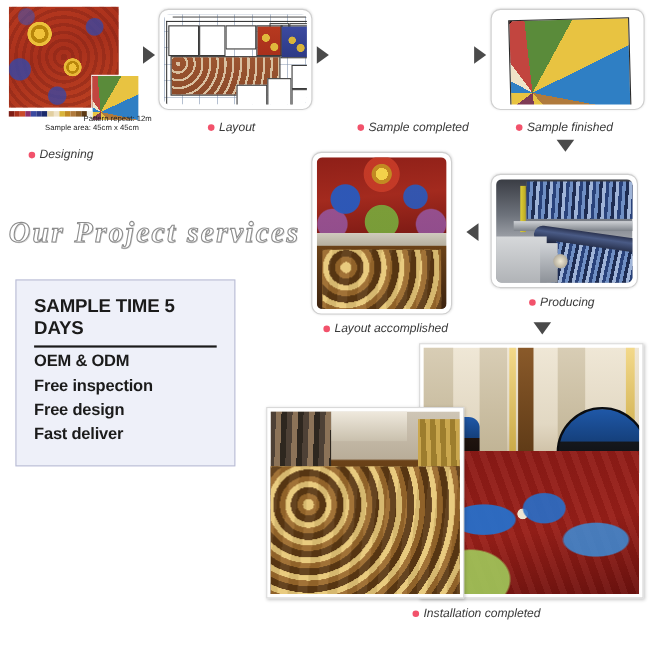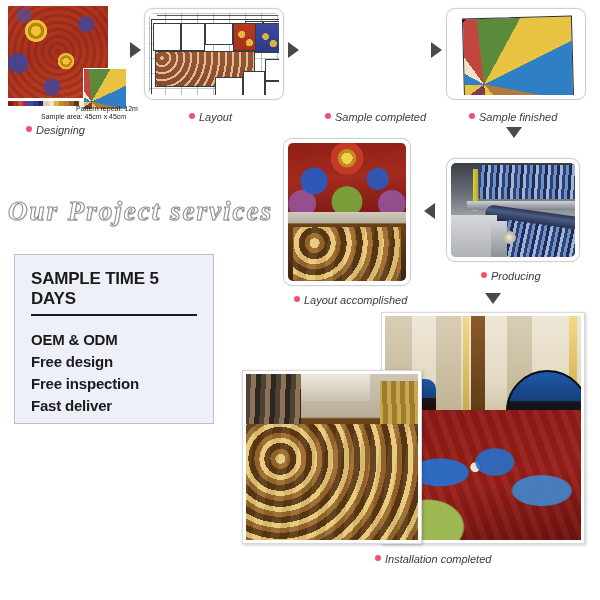--- a/index.html
+++ b/index.html
@@ -36,21 +36,21 @@
   .headline{position:absolute;left:8px;top:196px;font-family:"Liberation Serif", serif;
      font-style:italic;font-weight:bold;font-size:27px;letter-spacing:2px;
      color:#ffffff;-webkit-text-stroke:1px #8c8c8c;
      text-shadow:0 0 0 #fff, 1px 1px 0 #d8d8d8;white-space:nowrap;}
 
   
   .panel{position:absolute;left:14px;top:254px;width:200px;height:170px;
     background:#eef0f9;border:1px solid #b9bcd4;box-sizing:border-box;padding:14px 16px 0 16px;}
   .panel h2{margin:0;font-size:17px;font-weight:bold;color:#1b1b1b;letter-spacing:-.2px;
     padding-bottom:5px;border-bottom:2px solid #1b1b1b;display:inline-block;}
-  .panel ul{list-style:none;margin:13px 0 0 0;padding:0;}
+  .panel ul{list-style:none;margin:2px 0 0 0;padding:0;}
   .panel li{font-size:15px;font-weight:bold;color:#1b1b1b;line-height:1.47;letter-spacing:-.2px;}
 
   
   .meta{position:absolute;font-size:7px;color:#222;white-space:nowrap;line-height:1.25;}
 
   
   .swatch{position:absolute;display:flex;}
   .swatch i{display:block;height:100%;}
 
   
@@ -193,21 +193,21 @@
       <i style="background: rgb(194, 138, 34); flex: 1 1 auto;"></i>
       <i style="background: rgb(176, 122, 60); flex: 1 1 auto;"></i>
       <i style="background: rgb(143, 95, 39); flex: 1 1 auto;"></i>
       <i style="background: rgb(93, 58, 20); flex: 1 1 auto;"></i>
       <i style="background: rgb(239, 239, 233); flex: 1 1 auto;"></i>
     </div>
 
   <div class="meta" style="left:76px;top:105px;">Pattern repeat: 12m</div>
   <div class="meta" style="left:41px;top:113px;">Sample area: 45cm x 45cm</div>
 
-  <div class="caption" style="left:26px;top:124px;">
+  <div class="caption" style="left:26px;top:136px;">
     <span class="dot"></span><span class="txt">Designing</span>
   </div>
 
   <div class="arr arr-r" style="left:130px;top:42px;"></div>
 
   <div class="card rounded" style="left:144px;top:8px;width:140px;height:92px;">
     <div class="inner floorplan">
       <div class="fp-grid"></div>
       <div class="fp-room" style="left:4px;top:10px;width:26px;height:26px;"></div>
       <div class="fp-room" style="left:32px;top:10px;width:22px;height:26px;"></div>
@@ -287,22 +287,22 @@
   <div class="caption" style="left:294px;top:294px;">
     <span class="dot"></span><span class="txt">Layout accomplished</span>
   </div>
 
   <div class="headline">Our Project services</div>
 
   <div class="panel">
     <h2>SAMPLE TIME 5 DAYS</h2>
     <ul>
       <li>OEM &amp; ODM</li>
+      <li>Free inspection</li>
       <li>Free design</li>
-      <li>Free inspection</li>
       <li>Fast deliver</li>
     </ul>
   </div>
 
   <div class="card plain" style="left:381px;top:312px;width:204px;height:232px;z-index:3;">
     <div class="inner">
       <div class="casino">
         <div class="cas-wall"></div>
         <div class="cas-panel" style="left:0;width:14%;"></div>
         <div class="cas-panel" style="left:26%;width:13%;"></div>

